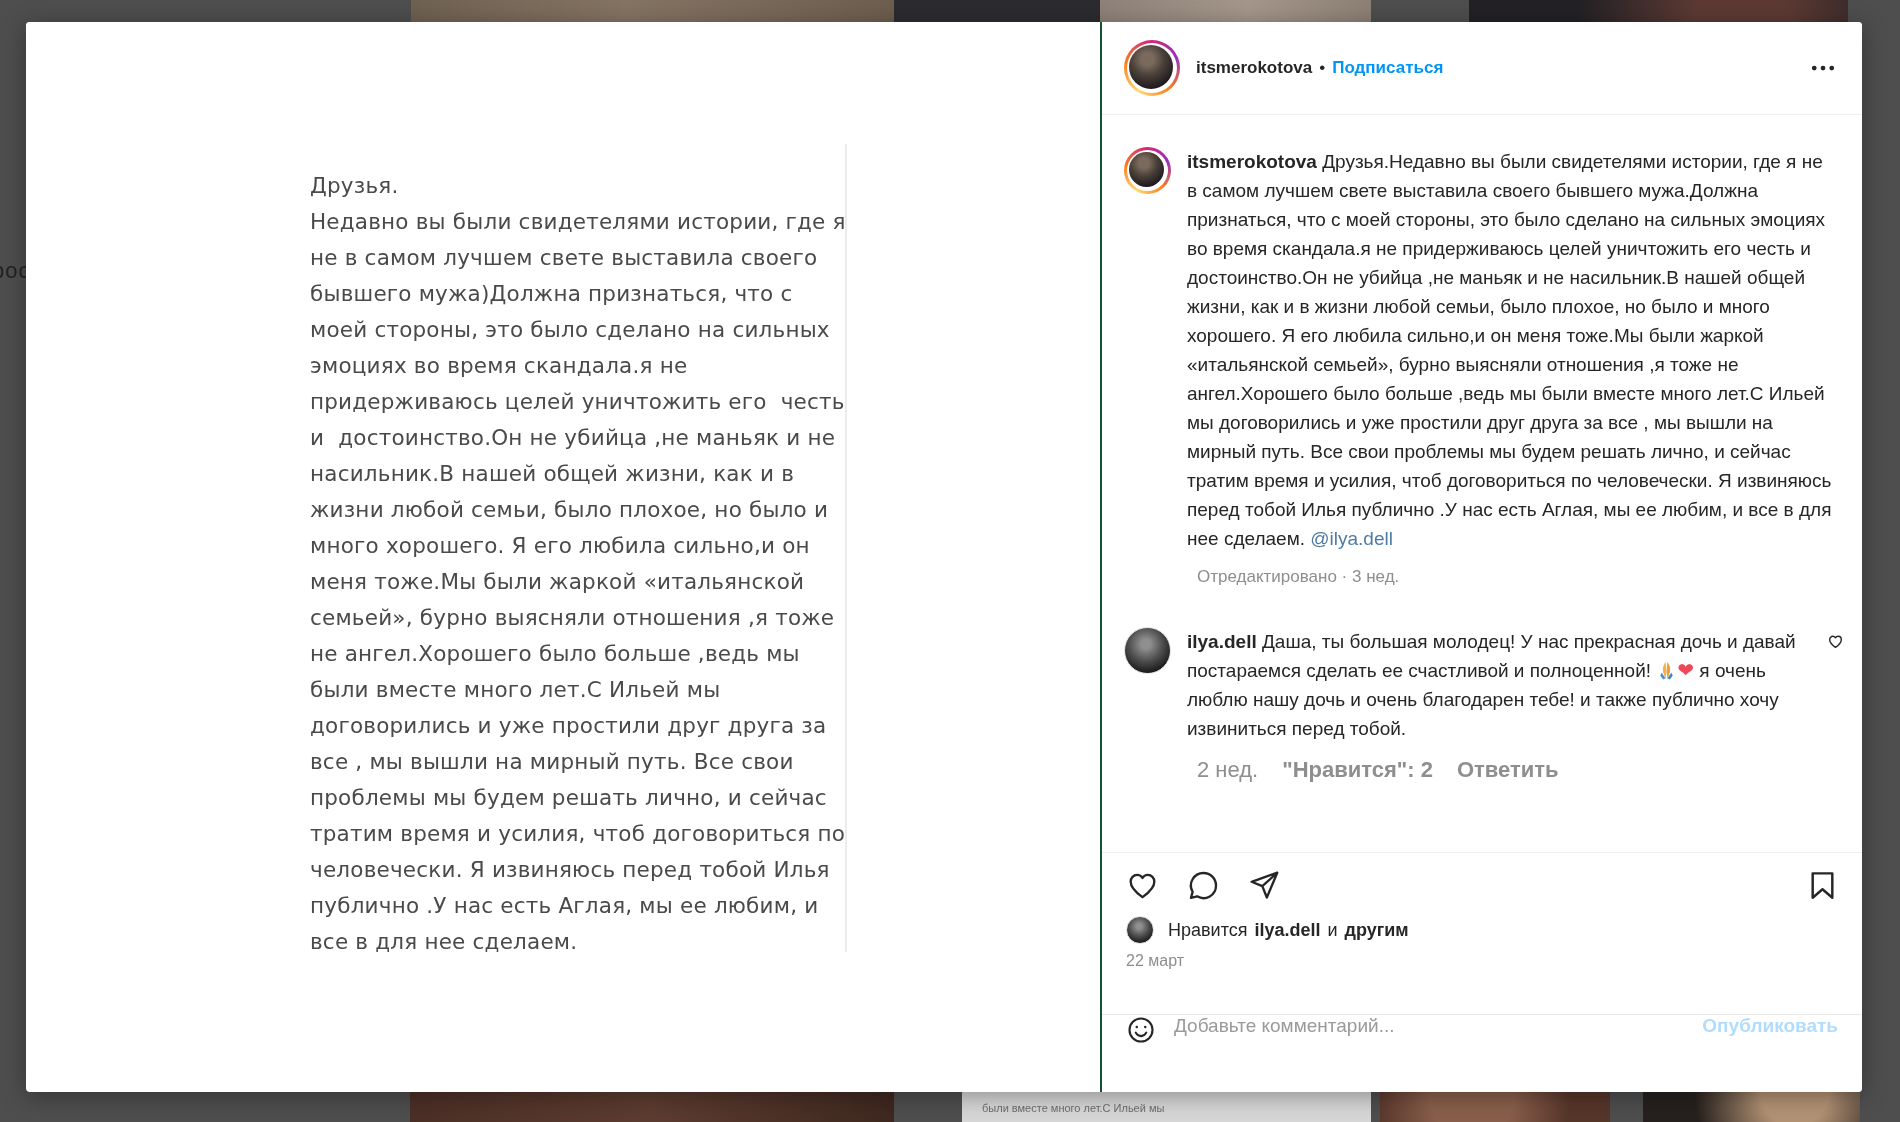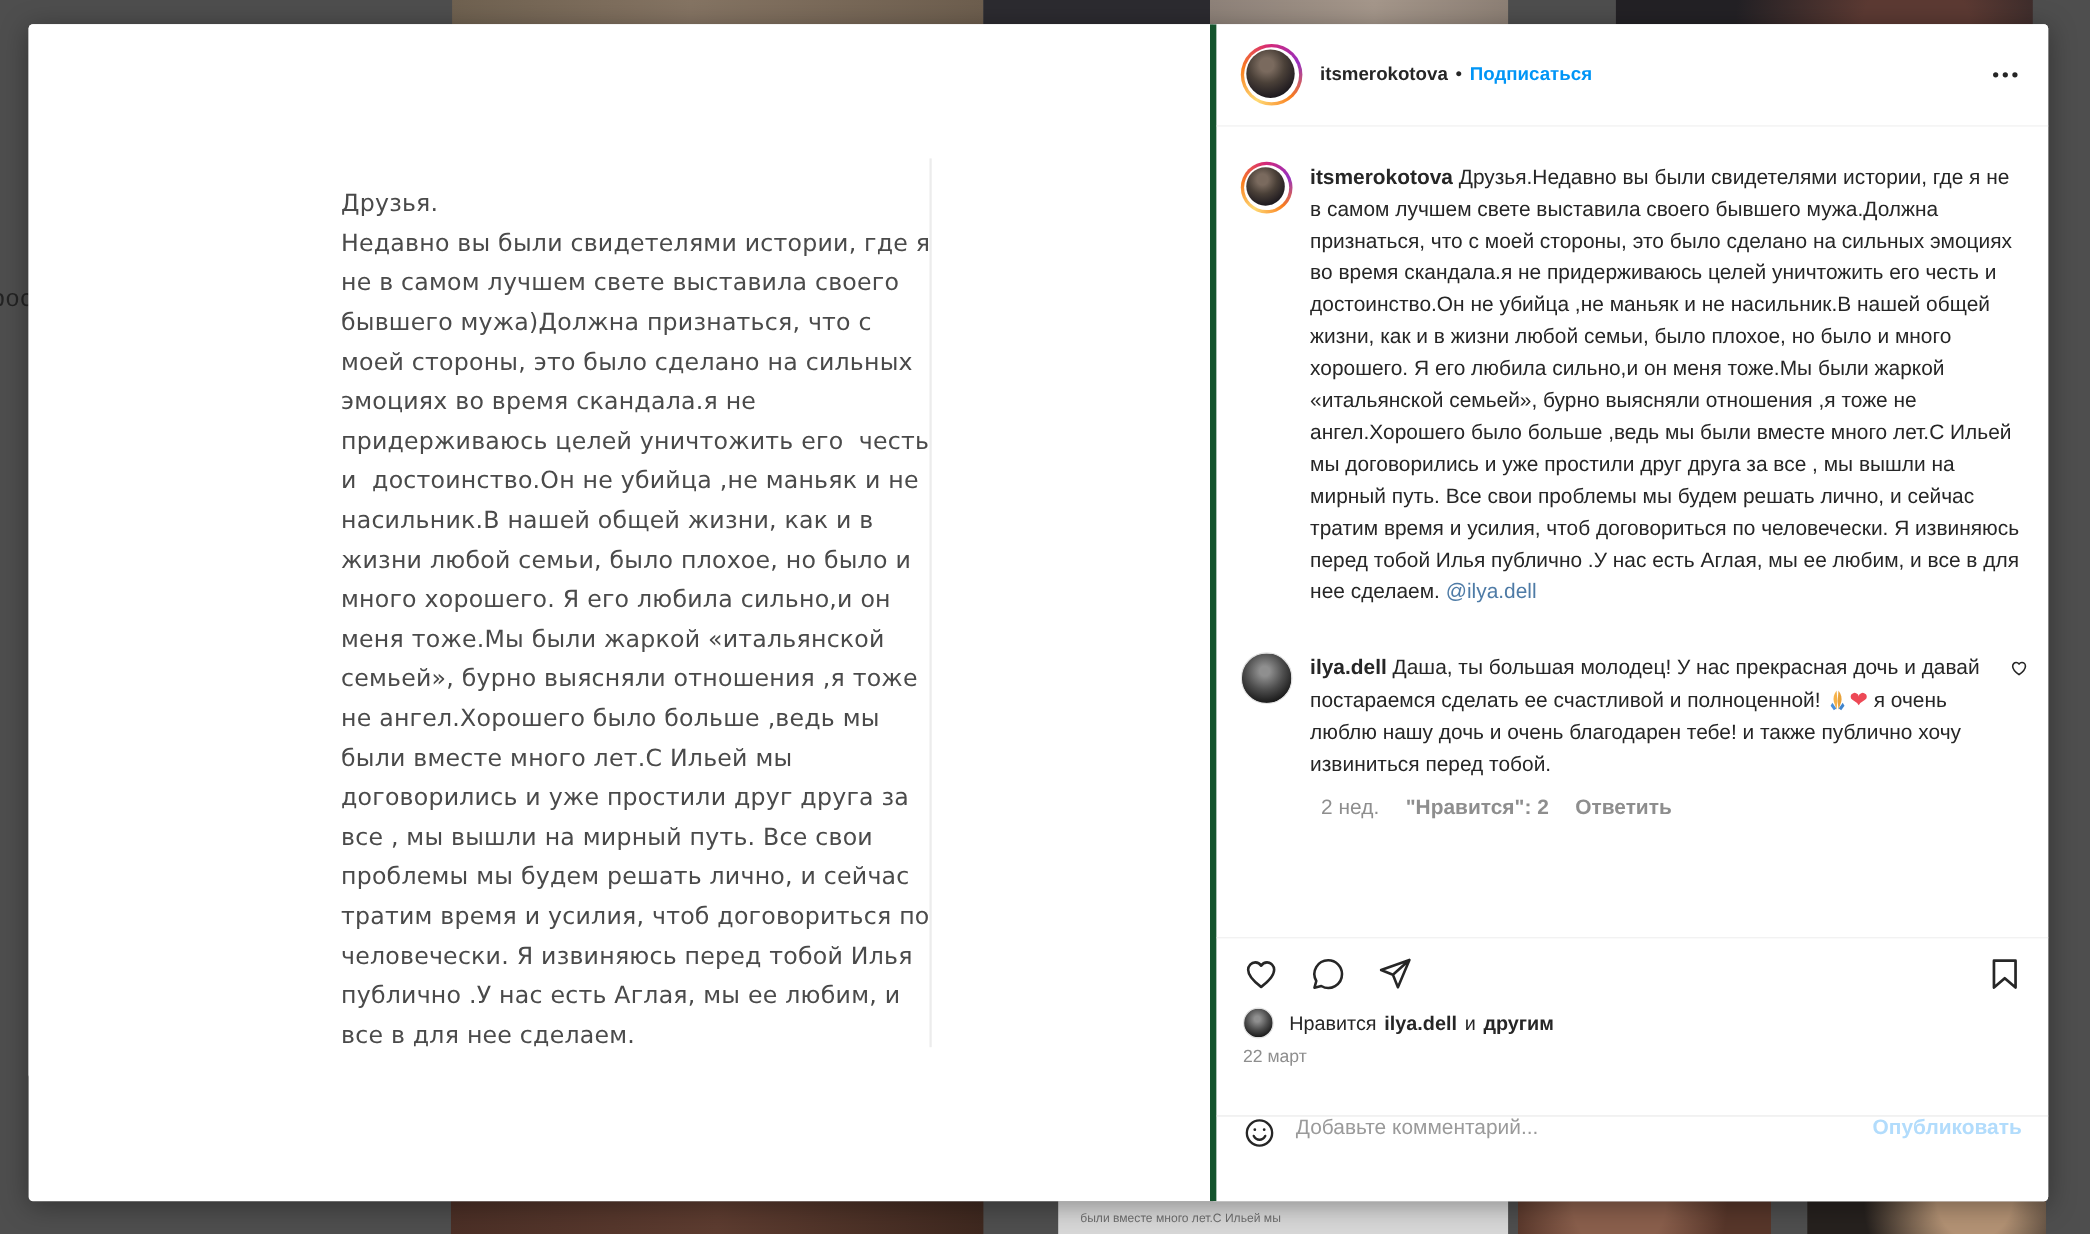--- a/index.html
+++ b/index.html
@@ -23,21 +23,21 @@
                 background:#ffffff; border-radius:4px 0 0 4px; overflow:hidden; }
   .letter-text { position:absolute; left:284px; top:146px; width:575px;
                  font-family:"DejaVu Sans", sans-serif;
                  font-size:21.5px; line-height:36px; color:#4a4a4a;
                  letter-spacing:.2px; white-space:pre; }
   .letter-edge { position:absolute; left:819px; top:122px; width:2px; height:808px;
                  background:#ececec; }
 
   
   .right-pane { position:absolute; left:1074px; top:0; width:762px; height:1070px;
-                border-left:6px solid #14532d; background:#fff; border-radius:0 4px 4px 0; }
+                border-left:2px solid #14532d; background:#fff; border-radius:0 4px 4px 0; }
 
   .rp-header { position:absolute; left:0; top:0; width:100%; height:93px;
                border-bottom:1px solid #efefef; display:flex; align-items:center; padding:0 24px 0 22px; }
   .rp-header .uname { font-size:17px; font-weight:700; color:#262626; margin-left:16px; cursor:pointer; }
   .rp-header .dot { color:#262626; margin:0 7px; font-size:17px; }
   .follow { color:#0095f6; font-weight:700; font-size:17px; cursor:pointer; }
   .more-btn { margin-left:auto; cursor:pointer; display:flex; align-items:center; }
 
   
   .ring { border-radius:50%; padding:3px;
@@ -50,21 +50,21 @@
 
   .rp-body { position:absolute; left:0; top:93px; width:100%; height:737px; overflow:hidden; }
   .caption-row { display:flex; padding:32px 24px 0 22px;justify-content:space-between; }
   .caption-row .txtcol { margin-left:16px; width:652px; font-size:19px; line-height:29px; color:#262626; }
   .caption-row b { font-weight:700; }
   .mention { color:#4e7ba6; cursor:pointer; }
   .edited { margin:14px 0 0 95px; font-size:17px; color:#8e8e8e; }
 
   .comment-row { display:flex; padding:40px 18px 0 22px; }
   .comment-row .txtcol { margin-left:16px; width:622px; font-size:19px; line-height:29px; color:#262626; }
-  .comment-meta { margin:14px 0 0 95px; font-size:19px; color:#8e8e8e; display:flex; gap:24px; }
+  .comment-meta { margin:14px 0 0 95px; font-size:22px; color:#8e8e8e; display:flex; gap:24px; }
   .comment-meta .strong { font-weight:600; cursor:pointer; }
   .comment-like { margin-left:auto; margin-top:6px; cursor:pointer; flex:none; }
   .emoji-heart { color:#ed4956; font-size:20px; font-family:"DejaVu Sans", sans-serif; }
 
   .rp-actions { position:absolute; left:0; top:830px; width:100%; height:162px;
                 border-top:1px solid #efefef; }
   .icon-row { display:flex; align-items:center; gap:28px; padding:16px 24px 0 24px; }
   .icon-btn { cursor:pointer; display:flex; }
   .bookmark-btn { margin-left:auto; }
   .likes-row { display:flex; align-items:center; gap:12px; padding:14px 36px 0 24px;
@@ -159,20 +159,21 @@
       <div class="caption-row">
         <div class="ring" style="width:47px;height:47px;flex:none;">
           <div class="ring-inner" style="width:41px;height:41px;">
             <div class="ava" style="width:35px;height:35px;"></div>
           </div>
         </div>
         <div class="txtcol">
           <b>itsmerokotova</b><span> Друзья.Недавно вы были свидетелями истории, где я не в самом лучшем свете выставила своего бывшего мужа.Должна признаться, что с моей стороны, это было сделано на сильных эмоциях во время скандала.я не придерживаюсь целей уничтожить его честь и достоинство.Он не убийца ,не маньяк и не насильник.В нашей общей жизни, как и в жизни любой семьи, было плохое, но было и много хорошего. Я его любила сильно,и он меня тоже.Мы были жаркой «итальянской семьей», бурно выясняли отношения ,я тоже не ангел.Хорошего было больше ,ведь мы были вместе много лет.С Ильей мы договорились и уже простили друг друга за все , мы вышли на мирный путь. Все свои проблемы мы будем решать лично, и сейчас тратим время и усилия, чтоб договориться по человечески. Я извиняюсь перед тобой Илья публично .У нас есть Аглая, мы ее любим, и все в для нее сделаем. </span><span class="mention">@ilya.dell</span>
         </div>
       </div>
+      <div class="edited">Отредактировано · 3 нед.</div>
 
       <div class="comment-row">
         <div class="ava-plain" style="width:47px;height:47px;flex:none;"></div>
         <div class="txtcol">
           <b>ilya.dell</b><span> Даша, ты большая молодец! У нас прекрасная дочь и давай постараемся сделать ее счастливой и полноценной! </span><svg width="21" height="21" viewBox="0 0 24 24" style="vertical-align:-4px;">
               <path d="M11 2C8 6 7.2 10 8.2 14l2.8 8 .9-9z" fill="#f6b24a"></path>
               <path d="M13 2c3 4 3.8 8 2.8 12l-2.8 8-.9-9z" fill="#e8a23a"></path>
             <path d="M6.6 14.6l4.2 6.2-2.6 1.6-3.4-4.6z" fill="#4a90d9"></path>
             <path d="M17.4 14.6l-4.2 6.2 2.6 1.6 3.4-4.6z" fill="#3f84cc"></path>
             </svg><span class="emoji-heart">❤</span><span> я очень люблю нашу дочь и очень благодарен тебе! и также публично хочу извиниться перед тобой.</span>

